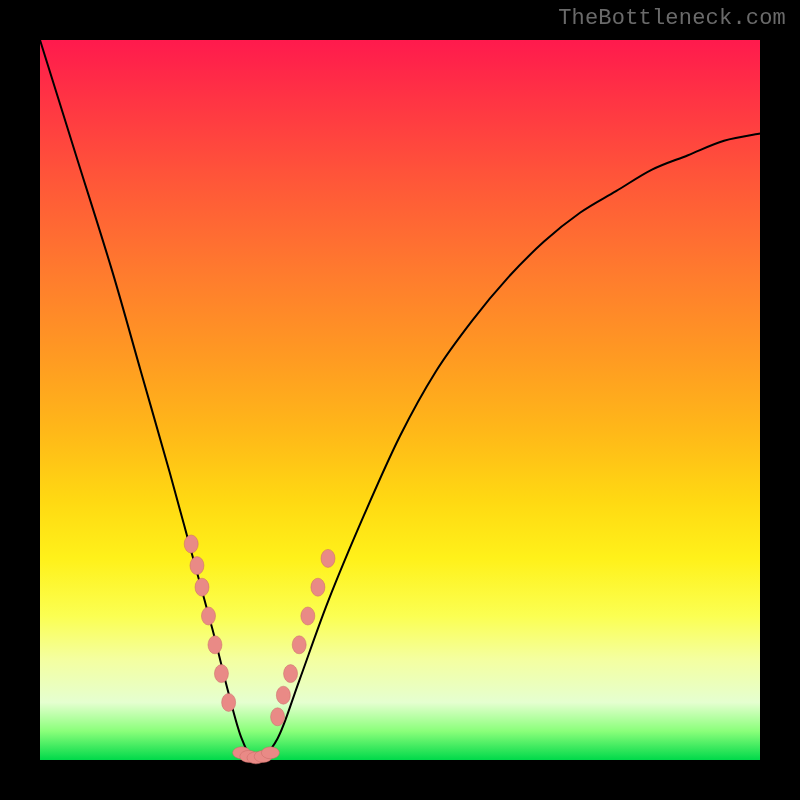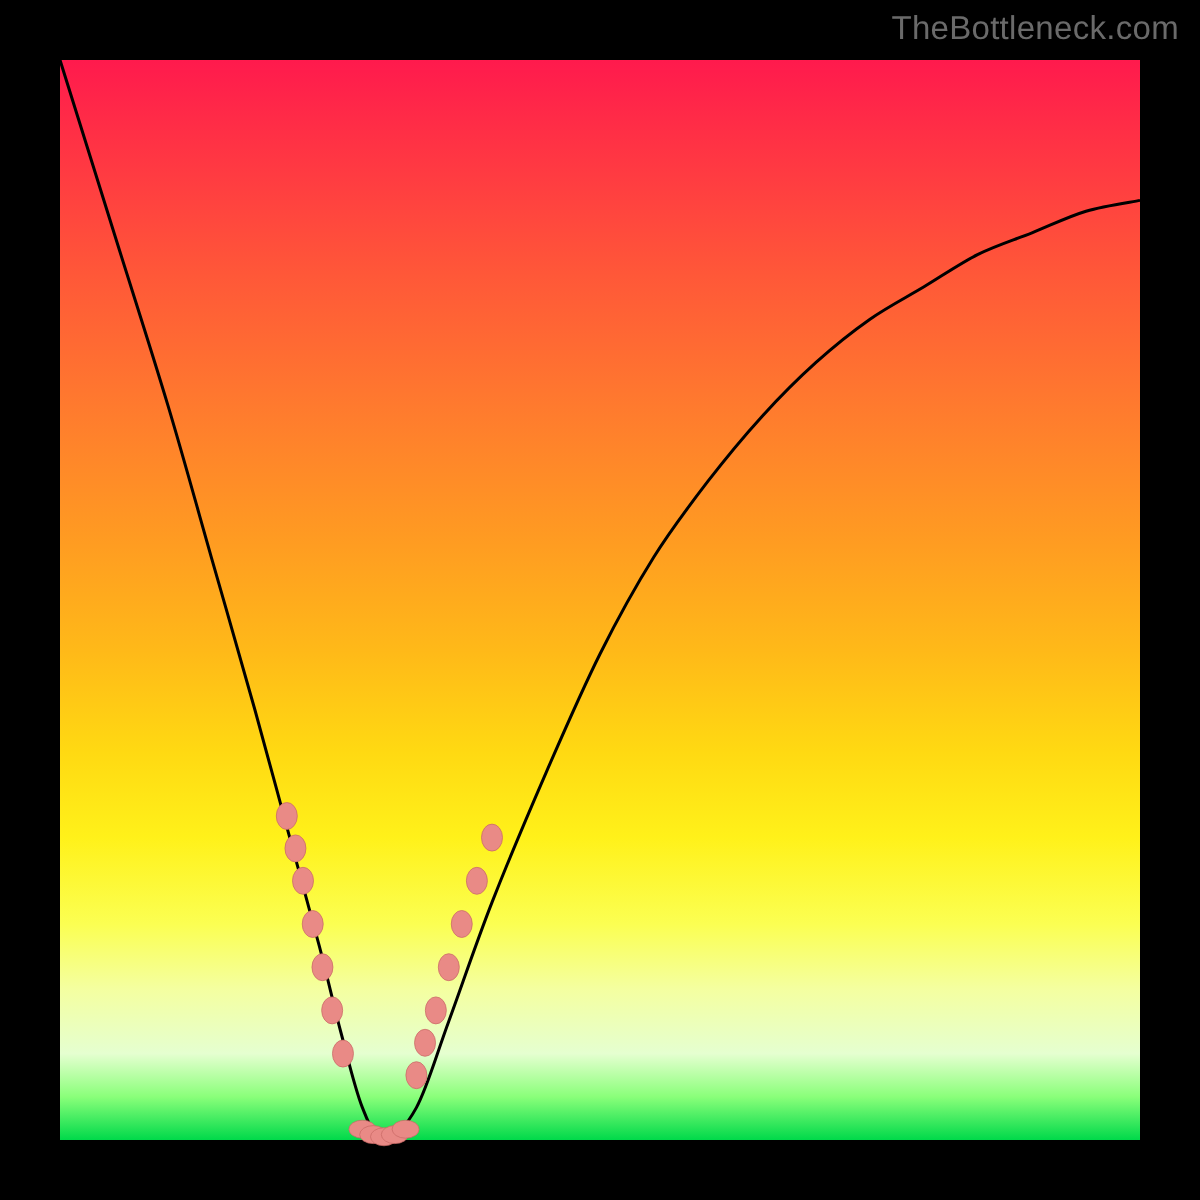--- a/index.html
+++ b/index.html
@@ -11,20 +11,21 @@
     font-family: Arial, Helvetica, sans-serif;
     overflow: hidden;
   }
   .frame {
     position: absolute;
     left: 0;
     top: 0;
     width: 800px;
     height: 592px;
     background: #000;
+    font-family: Liberation Mono, monospace;
   }
   .plot-area {
     position: absolute;
     left: 40px;
     top: 40px;
     width: 720px;
     height: 720px;
     
     background: linear-gradient(to bottom,
       #ff1a4d 0%,

